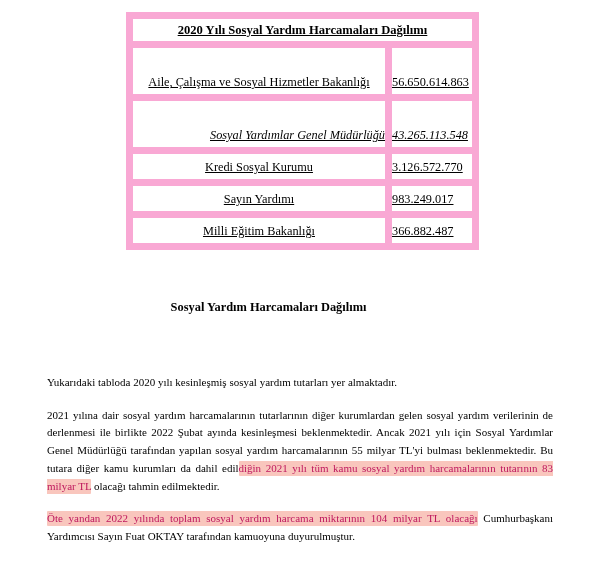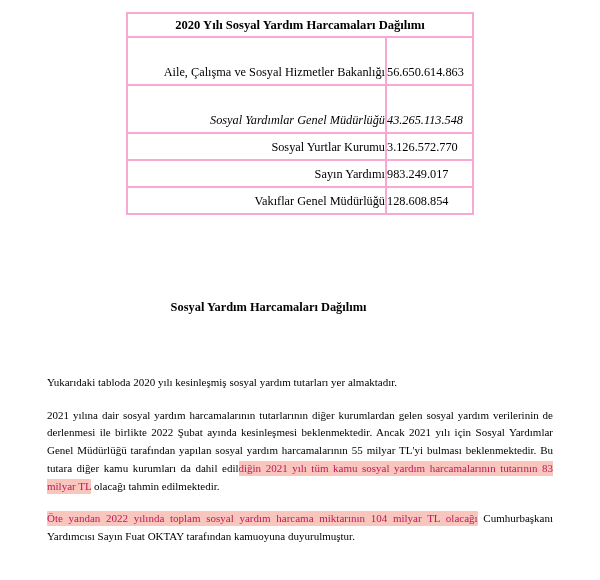--- a/index.html
+++ b/index.html
@@ -30,38 +30,39 @@
     width: 346px;
   }
   table.aid-table {
     width: 100%;
     border-collapse: collapse;
     table-layout: fixed;
     font-size: 12.3px;
   }
   table.aid-table td,
   table.aid-table th {
-    border: 2px solid #f9a8d4;
+    border: 7px solid #f9a8d4;
     padding: 3px 0;
     vertical-align: bottom;
     line-height: 1.28;
+    text-decoration: underline;
   }
   .hdr-cell {
     text-align: center;
     font-weight: bold;
     font-size: 12.6px;
     padding-top: 5px;
     padding-bottom: 5px;
     vertical-align: middle;
   }
   .col-label { width: 259px; }
   .col-value { width: 87px; text-align: right; }
 
   td.label-cell {
-    text-align: right;
+    text-align: center;
     padding-left: 6px;
   }
   td.value-cell {
     text-align: left;
     padding-right: 6px;
   }
   tr.tall td { height: 40px; }
   tr.short td { height: 19px; }
   tr.sub td {
     font-style: italic;
@@ -129,30 +130,30 @@
       <tbody>
         <tr class="tall">
           <td class="label-cell">Aile, Çalışma ve Sosyal Hizmetler Bakanlığı</td>
           <td class="value-cell">56.650.614.863</td>
         </tr>
         <tr class="tall sub">
           <td class="label-cell sub-label">Sosyal Yardımlar Genel Müdürlüğü</td>
           <td class="value-cell">43.265.113.548</td>
         </tr>
         <tr class="short">
-          <td class="label-cell">Sosyal Yurtlar Kurumu</td>
+          <td class="label-cell">Kredi Sosyal Kurumu</td>
           <td class="value-cell">3.126.572.770</td>
         </tr>
         <tr class="short">
           <td class="label-cell">Sayın Yardımı</td>
           <td class="value-cell">983.249.017</td>
         </tr>
         <tr class="short">
-          <td class="label-cell">Vakıflar Genel Müdürlüğü</td>
-          <td class="value-cell">128.608.854</td>
+          <td class="label-cell">Milli Eğitim Bakanlığı</td>
+          <td class="value-cell">366.882.487</td>
         </tr>
       </tbody>
     </table>
   </div>
 
   <div class="caption">Sosyal Yardım Harcamaları Dağılımı</div>
 
   <div class="body-text">
 
     <p class="gap-lg">

